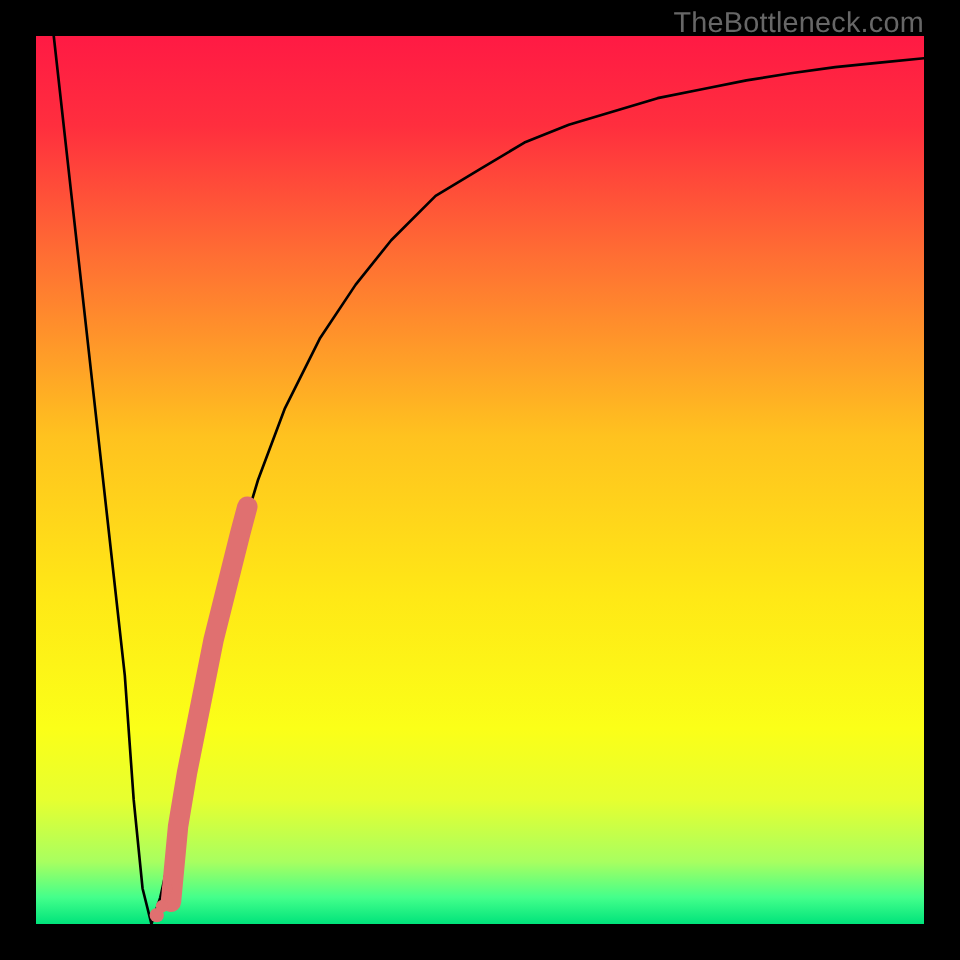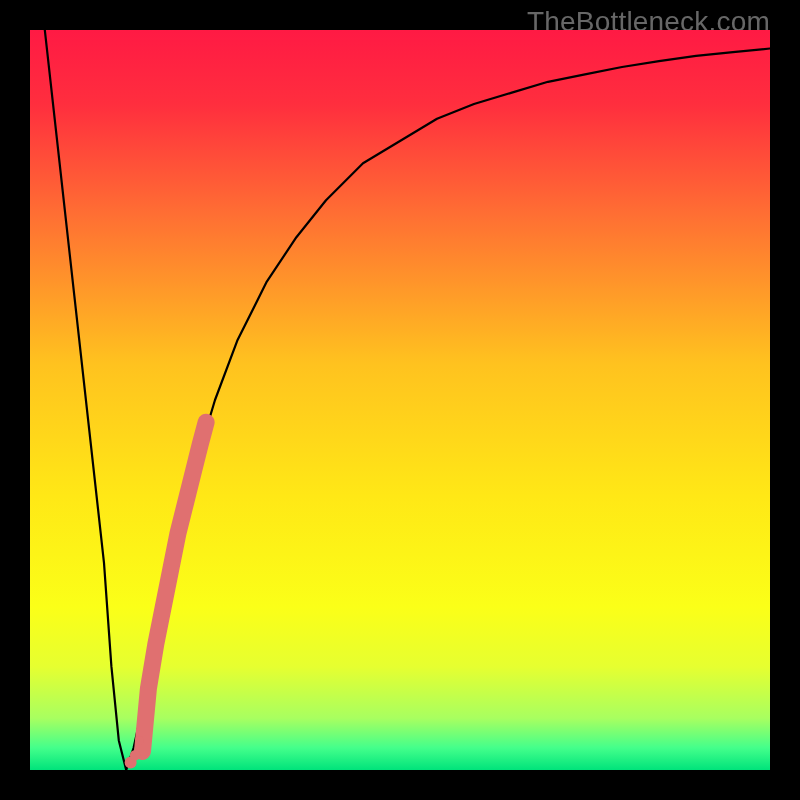--- a/index.html
+++ b/index.html
@@ -31,21 +31,21 @@
   }
   .curve-svg {
     position: absolute;
     inset: 0;
   }
   .watermark {
     position: absolute;
     top: 6px;
     right: 30px;
     color: #676767;
-    font-size: 28px;
+    font-size: 24px;
     font-weight: 400;
     letter-spacing: 0.2px;
   }
 </style>
 </head>
 <body>
 
 <div class="frame">
 
   <div class="watermark">TheBottleneck.com</div>

